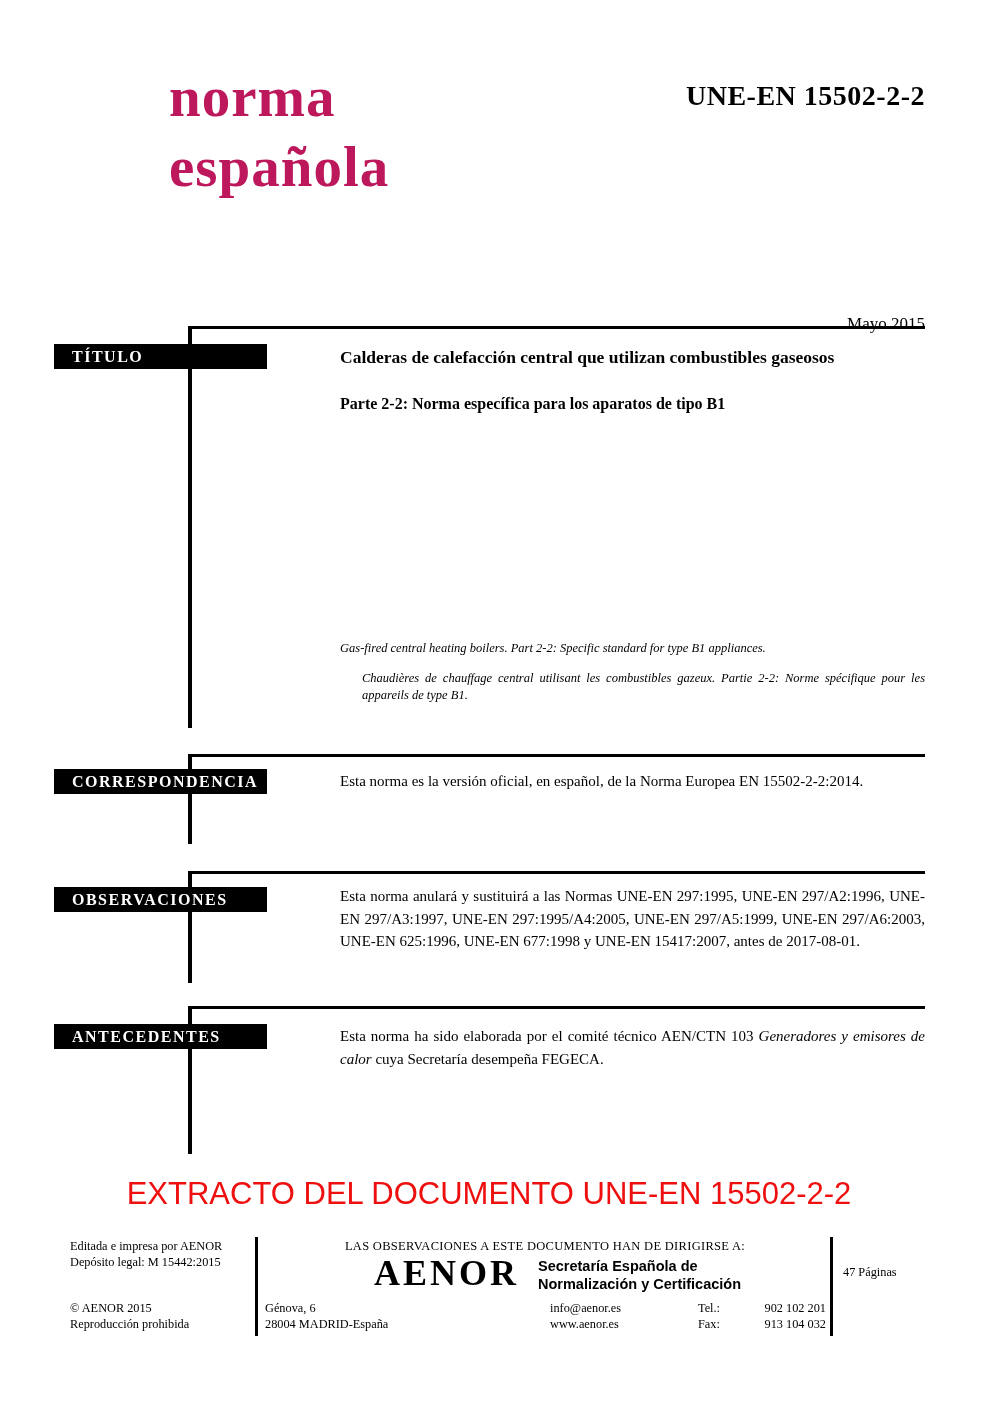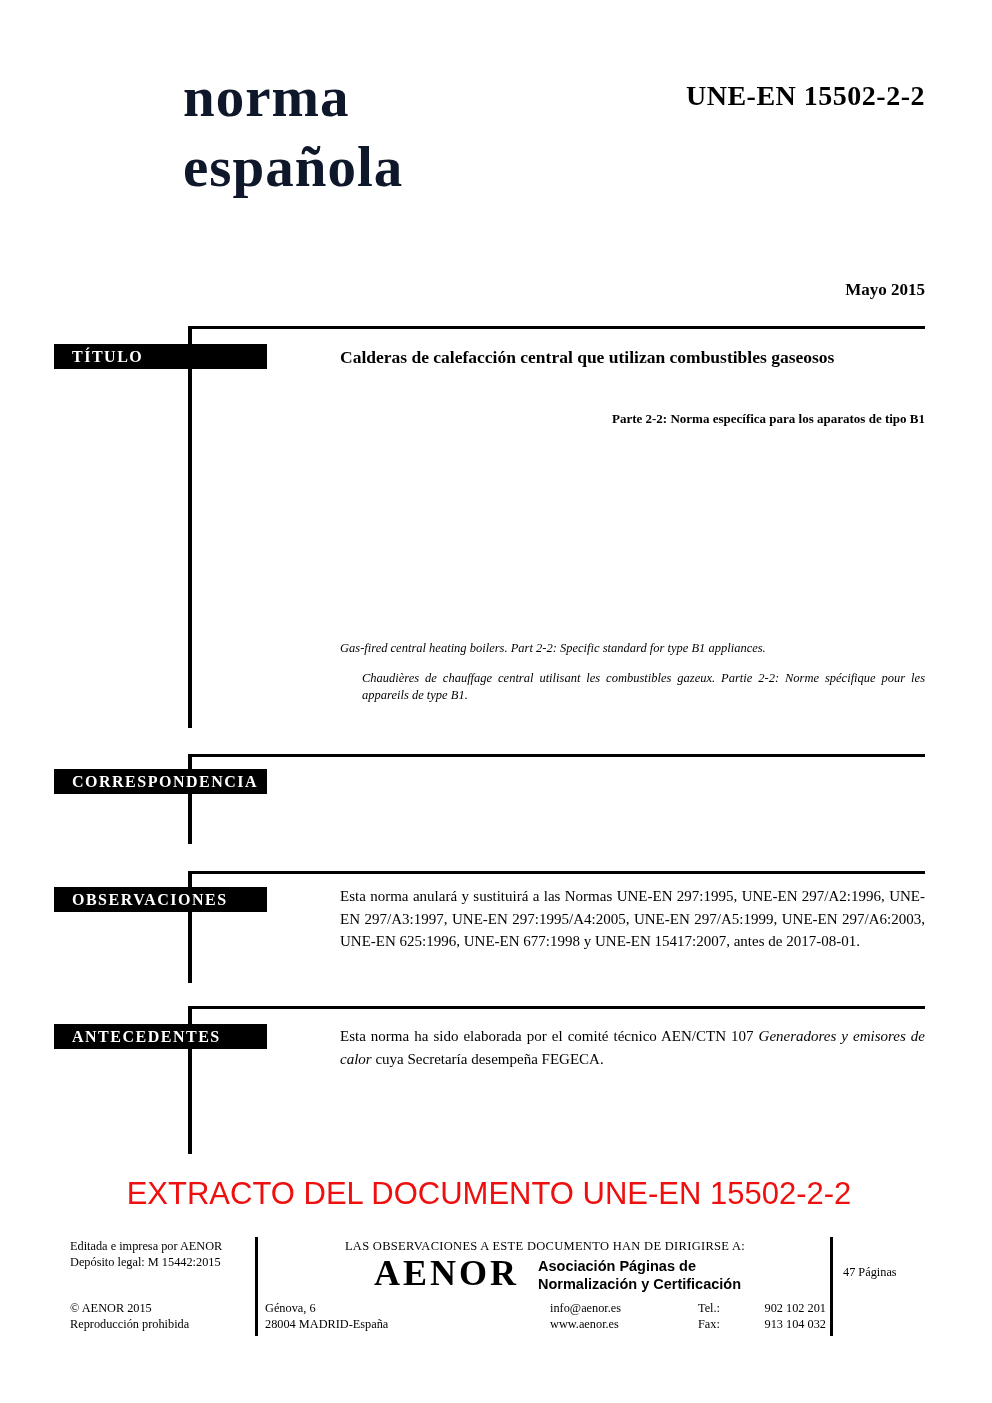--- a/index.html
+++ b/index.html
@@ -8,42 +8,42 @@
     width: 992px;
     height: 1403px;
     background: #ffffff;
     font-family: "Liberation Serif", serif;
     color: #000;
     overflow: hidden;
   }
   
   .logo {
     position: absolute;
-    left: 183px;
+    left: 169px;
     top: 62px;
     font-size: 57px;
     font-weight: bold;
     line-height: 1.22;
-    color: #0f172a;
+    color: #be185d;
     letter-spacing: 1px;
   }
   .doc-code {
     position: absolute;
     right: 67px;
     top: 80px;
     font-size: 28px;
     font-weight: bold;
     letter-spacing: 0.5px;
   }
   .date {
     position: absolute;
     right: 67px;
-    top: 280px;
+    top: 314px;
     font-size: 17px;
-    font-weight: bold;
+    font-weight: normal;
   }
   
   .hline {
     position: absolute;
     left: 188px;
     width: 737px;
     height: 3px;
     background: #000;
   }
   .vline {
@@ -71,24 +71,23 @@
     left: 340px;
     width: 585px;
   }
   .title-main {
     font-size: 17.5px;
     font-weight: bold;
     line-height: 1.55;
     text-align: justify;
   }
   .title-part {
-    font-size: 13px;
-    font-weight: bold;
-    margin-top: 40px;
-    text-align: right;
+    font-size: 16px;
+    font-weight: bold;
+    margin-top: 24px;
   }
   .tagline {
     font-size: 12.5px;
     font-style: italic;
     line-height: 1.35;
     text-align: justify;
   }
   .tagline + .tagline { margin-top: 13px; margin-left: 22px; }
   .body-text {
     font-size: 15px;
@@ -176,50 +175,51 @@
     <div class="title-part">Parte 2-2: Norma específica para los aparatos de tipo B1</div>
   </div>
   <div class="content" style="top:640px">
     <div class="tagline">Gas-fired central heating boilers. Part 2-2: Specific standard for type B1 appliances.</div>
     <div class="tagline">Chaudières de chauffage central utilisant les combustibles gazeux. Partie 2-2: Norme spécifique pour les appareils de type B1.</div>
   </div>
 
   <div class="hline" style="top:754px"></div>
   <div class="vline" style="top:754px;height:90px"></div>
   <div class="bar" style="top:769px">CORRESPONDENCIA</div>
+  <div class="content body-text" style="top:770px">Esta norma es la versión oficial, en español, de la Norma Europea EN 15502-2-2:2014.</div>
 
   <div class="hline" style="top:871px"></div>
   <div class="vline" style="top:871px;height:112px"></div>
   <div class="bar" style="top:887px">OBSERVACIONES</div>
   <div class="content body-text" style="top:885px">Esta norma anulará y sustituirá a las Normas UNE-EN 297:1995, UNE-EN 297/A2:1996, UNE-EN 297/A3:1997, UNE-EN 297:1995/A4:2005, UNE-EN 297/A5:1999, UNE-EN 297/A6:2003, UNE-EN 625:1996, UNE-EN 677:1998 y UNE-EN 15417:2007, antes de 2017-08-01.</div>
 
   <div class="hline" style="top:1006px"></div>
   <div class="vline" style="top:1006px;height:148px"></div>
   <div class="bar" style="top:1024px">ANTECEDENTES</div>
   <div class="content body-text" style="top:1025px">
-    <span>Esta norma ha sido elaborada por el comité técnico AEN/CTN 107 </span><span class="italic">Generadores y emisores de calor</span><span> cuya Secretaría desempeña FEGECA.</span>
+    <span>Esta norma ha sido elaborada por el comité técnico AEN/CTN 103 </span><span class="italic">Generadores y emisores de calor</span><span> cuya Secretaría desempeña FEGECA.</span>
   </div>
 
   <div class="extract">EXTRACTO DEL DOCUMENTO UNE-EN 15502-2-2</div>
 
   <div class="f-small f-left-top">
     <div>Editada e impresa por AENOR</div>
     <div>Depósito legal: M 15442:2015</div>
   </div>
   <div class="f-small f-left-bottom">
     <div>© AENOR 2015</div>
     <div>Reproducción prohibida</div>
   </div>
 
   <div class="footer-vline fv1"></div>
 
   <div class="f-notice">LAS OBSERVACIONES A ESTE DOCUMENTO HAN DE DIRIGIRSE A:</div>
   <div class="f-logo">AENOR</div>
   <div class="f-aenor-name">
-    <div>Asociación Páginas de</div>
+    <div>Secretaría Española de</div>
     <div>Normalización y Certificación</div>
   </div>
 
   <div class="f-small f-address">
     <div>Génova, 6</div>
     <div>28004 MADRID-España</div>
   </div>
   <div class="f-small f-net">
     <div>info@aenor.es</div>
     <div>www.aenor.es</div>

